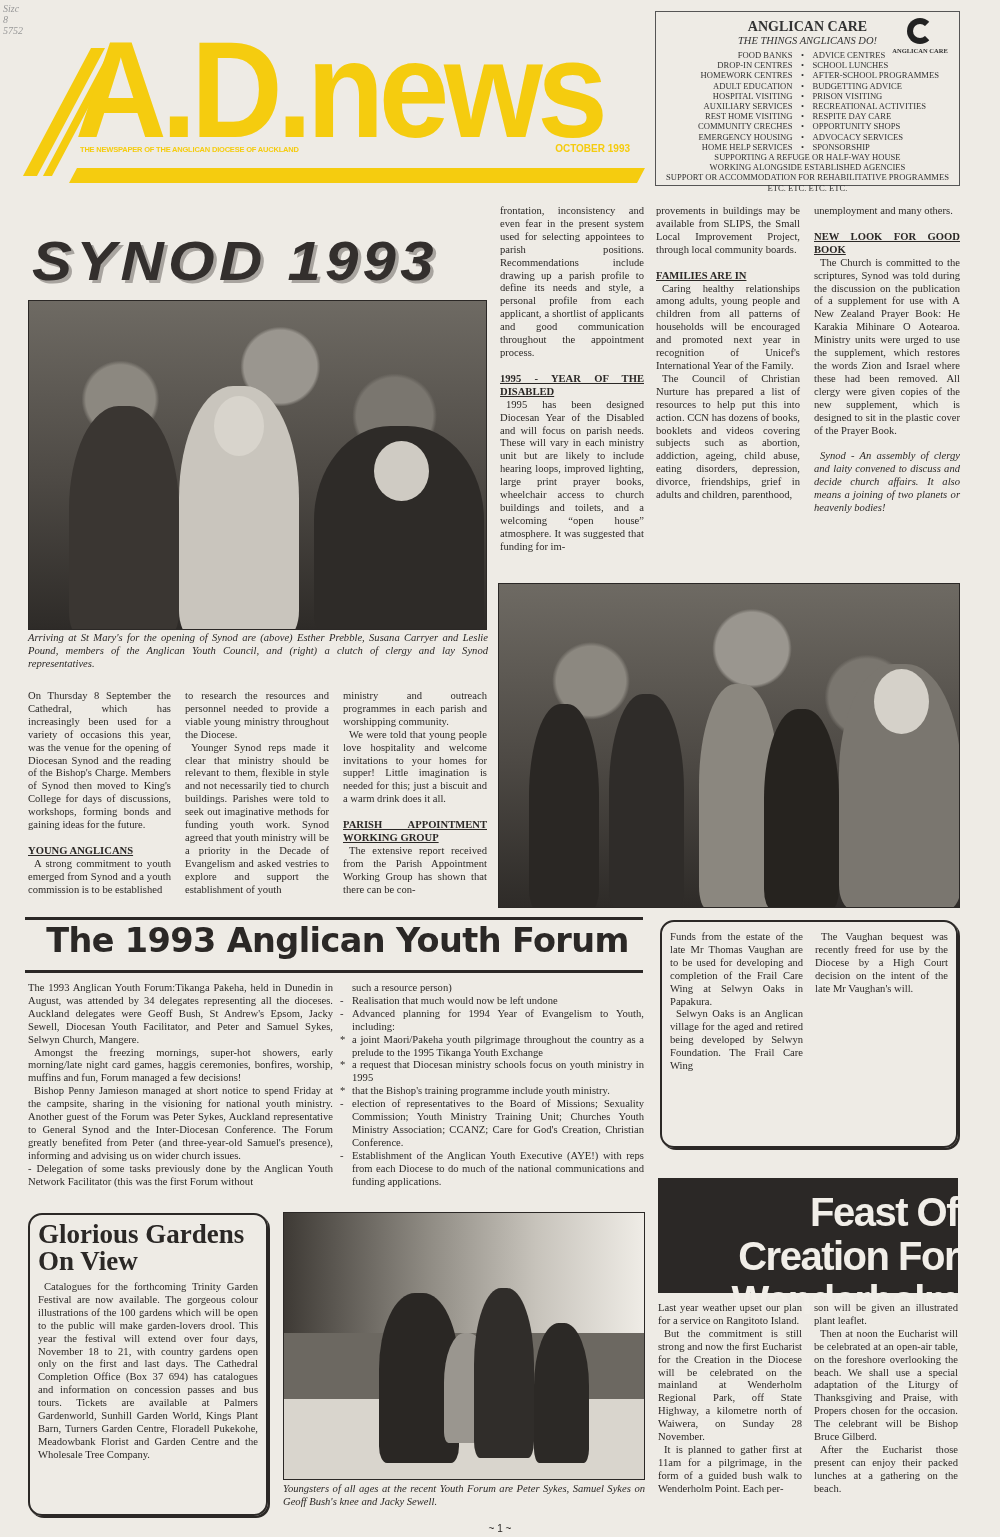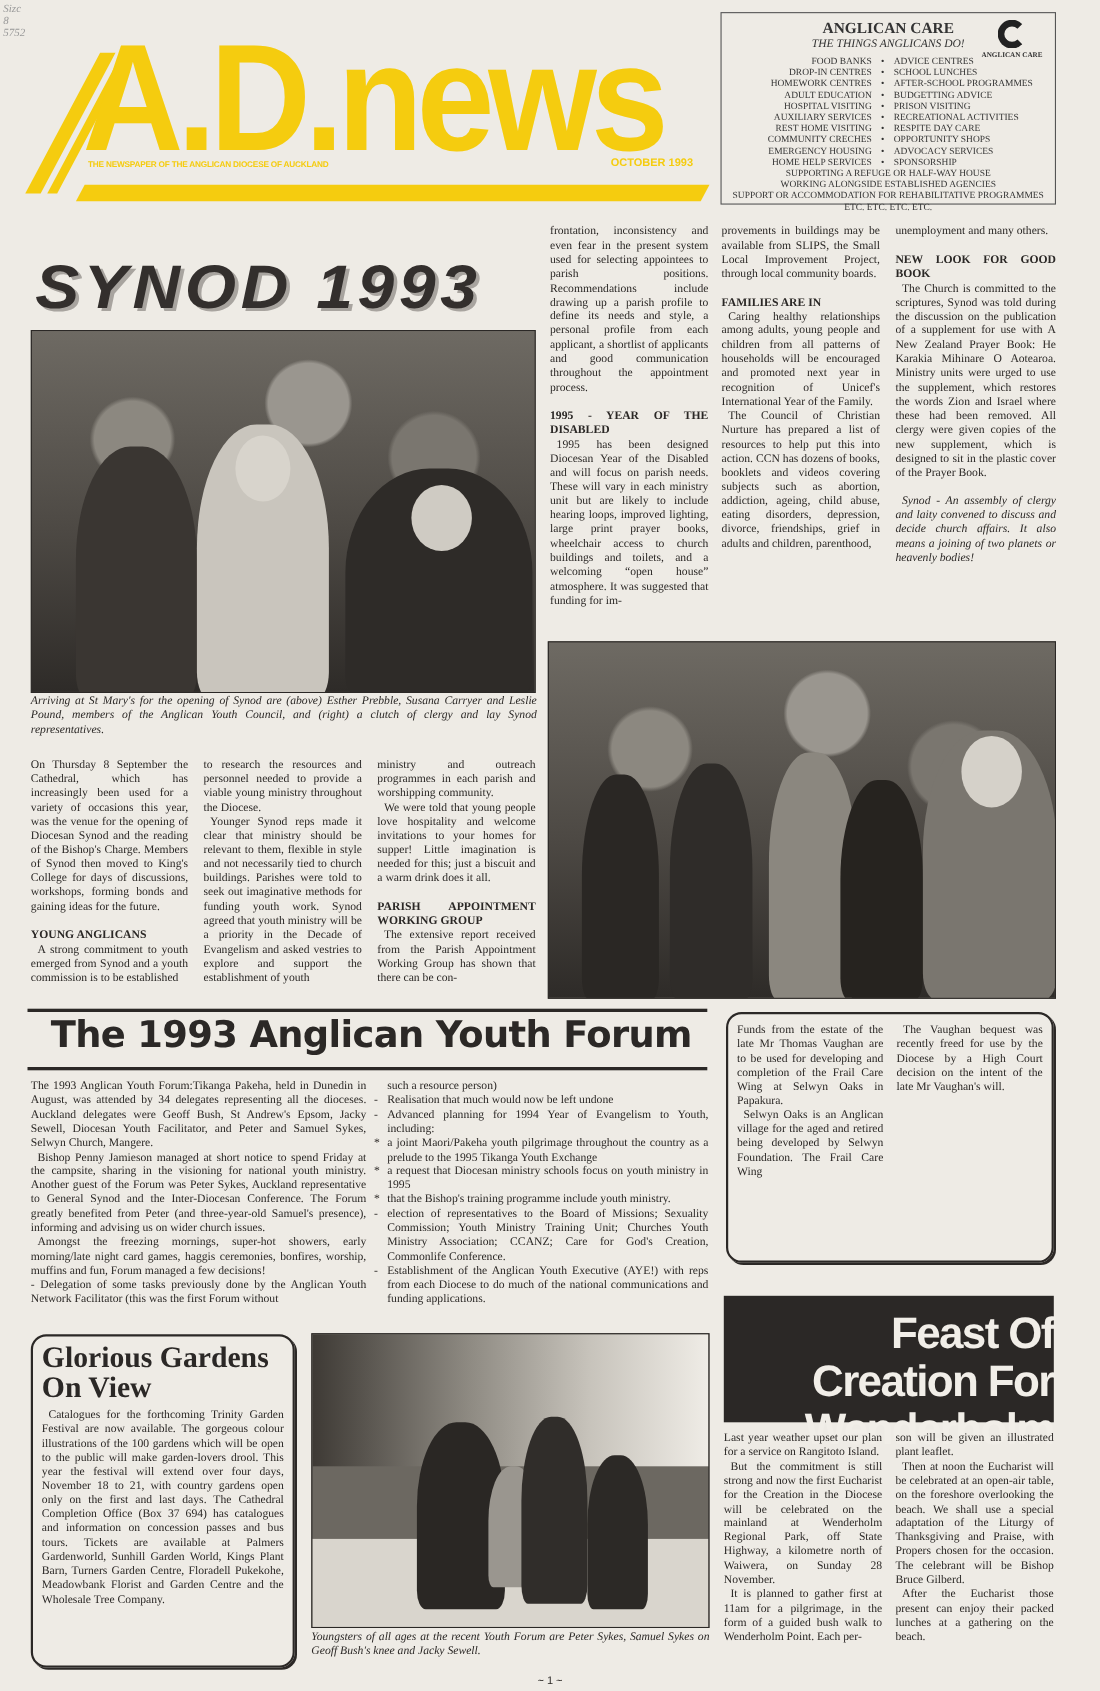--- a/index.html
+++ b/index.html
@@ -8,21 +8,21 @@
       background: #eeebe5;
       font-family: "Liberation Serif", serif;
       color: #2b2826;
       position: relative;
       overflow: hidden;
     }
     .abs { position: absolute; }
     .col { font-size: 10.6px; line-height: 12.9px; text-align: justify; hyphens: auto; }
     .col p { text-indent: 6px; }
     .col p.noind { text-indent: 0; }
-    .sub { font-weight: bold; font-size: 10.6px; line-height: 12.9px; margin-top: 13px; text-transform: uppercase; }
+    .sub { font-weight: bold; font-size: 10.6px; line-height: 12.9px; margin-top: 13px; text-transform: uppercase; text-decoration: underline; }
     .photo { background: #5a5650; border: 1px solid #2b2826; overflow: hidden; }
     .caption { font-style: italic; font-size: 10.6px; line-height: 12.9px; }
 
     
     .logo { left: 35px; top: 28px; width: 605px; height: 150px; }
     .logo-text {
       position: absolute; left: 40px; top: -18px;
       font-family: "Liberation Sans", sans-serif; font-weight: bold;
       font-size: 138px; letter-spacing: -6px; color: #f5cc0f;
       transform: scaleX(0.92); transform-origin: left;
@@ -180,22 +180,22 @@
   <div class="person" style="left:340px;top:80px;width:122px;height:245px;background:#7a766f;"></div>
   <div class="person" style="left:375px;top:85px;width:55px;height:65px;background:#d5d1c9;border-radius:50%;"></div>
 </div>
 
 <div class="abs rule" style="left:25px;top:917px;width:618px;height:3px;"></div>
 <div class="abs youth-title">The 1993 Anglican Youth Forum</div>
 <div class="abs rule" style="left:25px;top:970px;width:618px;height:3px;"></div>
 
 <div class="abs col" style="left:28px;top:982px;width:305px;">
   <p class="noind">The 1993 Anglican Youth Forum:Tikanga Pakeha, held in Dunedin in August, was attended by 34 delegates representing all the dioceses. Auckland delegates were Geoff Bush, St Andrew's Epsom, Jacky Sewell, Diocesan Youth Facilitator, and Peter and Samuel Sykes, Selwyn Church, Mangere.</p>
+  <p>Amongst the freezing mornings, super-hot showers, early morning/late night card games, haggis ceremonies, bonfires, worship, muffins and fun, Forum managed a few decisions!</p>
   <p>Bishop Penny Jamieson managed at short notice to spend Friday at the campsite, sharing in the visioning for national youth ministry. Another guest of the Forum was Peter Sykes, Auckland representative to General Synod and the Inter-Diocesan Conference. The Forum greatly benefited from Peter (and three-year-old Samuel's presence), informing and advising us on wider church issues.</p>
-  <p>Amongst the freezing mornings, super-hot showers, early morning/late night card games, haggis ceremonies, bonfires, worship, muffins and fun, Forum managed a few decisions!</p>
   <p class="noind">- Delegation of some tasks previously done by the Anglican Youth Network Facilitator (this was the first Forum without</p>
 </div>
 <div class="abs col" style="left:340px;top:982px;width:304px;" id="youth-right">
     <div style="display: flex;">
       <span style="width: 12px; flex: 0 0 12px;"></span>
       <span style="flex: 1 1 0%;">such a resource person)</span>
     </div>
     <div style="display: flex;">
       <span style="width: 12px; flex: 0 0 12px;">-</span>
       <span style="flex: 1 1 0%;">Realisation that much would now be left undone</span>
@@ -211,21 +211,21 @@
     <div style="display: flex;">
       <span style="width: 12px; flex: 0 0 12px;">*</span>
       <span style="flex: 1 1 0%;">a request that Diocesan ministry schools focus on youth ministry in 1995</span>
     </div>
     <div style="display: flex;">
       <span style="width: 12px; flex: 0 0 12px;">*</span>
       <span style="flex: 1 1 0%;">that the Bishop's training programme include youth ministry.</span>
     </div>
     <div style="display: flex;">
       <span style="width: 12px; flex: 0 0 12px;">-</span>
-      <span style="flex: 1 1 0%;">election of representatives to the Board of Missions; Sexuality Commission; Youth Ministry Training Unit; Churches Youth Ministry Association; CCANZ; Care for God's Creation, Commonlife Conference.</span>
+      <span style="flex: 1 1 0%;">election of representatives to the Board of Missions; Sexuality Commission; Youth Ministry Training Unit; Churches Youth Ministry Association; CCANZ; Care for God's Creation, Christian Conference.</span>
     </div>
     <div style="display: flex;">
       <span style="width: 12px; flex: 0 0 12px;">-</span>
       <span style="flex: 1 1 0%;">Establishment of the Anglican Youth Executive (AYE!) with reps from each Diocese to do much of the national communications and funding applications.</span>
     </div>
   </div>
 
 <div class="abs rounded-box" style="left:660px;top:920px;width:298px;height:228px;padding:4px 8px;">
   <div style="display:flex;gap:12px;margin-top:5px;">
     <div class="col" style="flex:1;">

